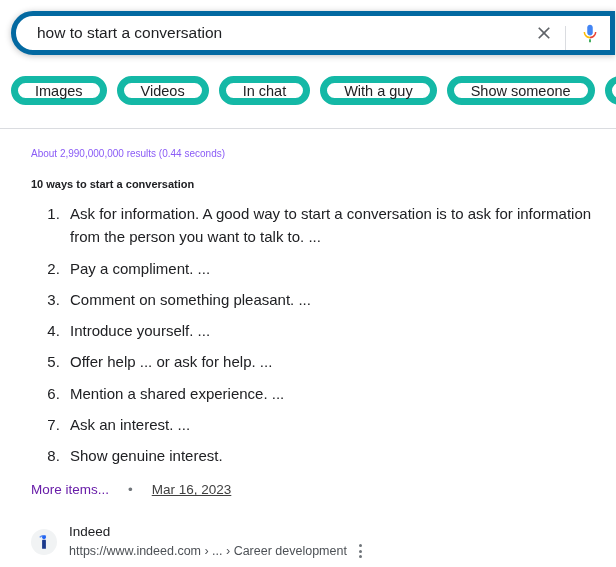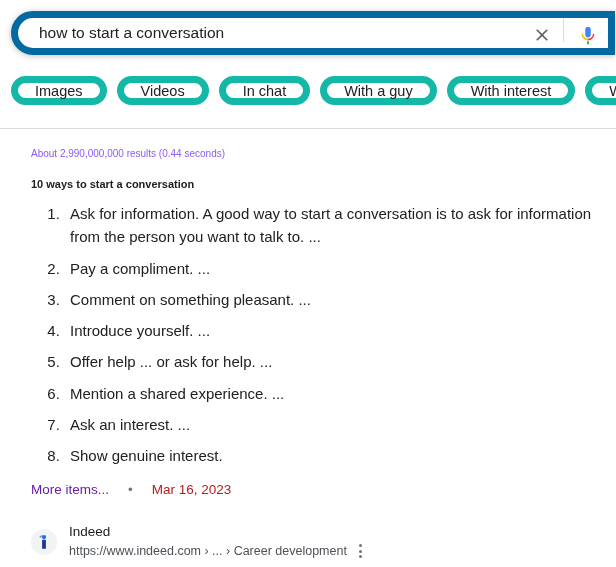--- a/index.html
+++ b/index.html
@@ -16,25 +16,25 @@
     position: relative;
     height: 62px;
   }
   .search-box {
     position: absolute;
     left: 11px;
     top: 11px;
     width: 604px;
     height: 44px;
     background: #fff;
-    border: 7px solid #0369a1;
+    border: 5px solid #0369a1;
     border-radius: 24px 0 0 24px;
     box-shadow: 0 1px 6px rgba(32,33,36,.28);
     display: flex;
-    align-items: flex-start;
+    align-items: flex-end;
   }
   .search-input {
     flex: 1;
     border: none;
     outline: none;
     background: transparent;
     font-family: "Liberation Sans", sans-serif;
     font-size: 15.5px;
     color: #202124;
     padding: 0 10px 0 21px;
@@ -130,21 +130,21 @@
     font-size: 13.5px;
     display: flex;
     align-items: center;
     gap: 19px;
   }
   .more-link {
     color: #681da8;
     cursor: pointer;
   }
   .more-sep { color: #70757a; }
-  .more-date { color: #b91c1c; }
+  .more-date { color: #404040; text-decoration: underline; }
 
   
   .source-block {
     display: flex;
     align-items: center;
     padding: 26px 0 0 20px;
     gap: 12px;
   }
   .favicon {
     width: 26px;
@@ -218,21 +218,21 @@
     <div class="chip">
         <span>Videos</span>
       </div>
     <div class="chip">
         <span>In chat</span>
       </div>
     <div class="chip">
         <span>With a guy</span>
       </div>
     <div class="chip">
-        <span>With interest</span>
+        <span>Show someone</span>
       </div>
     <div class="chip">
         <span>With a girl</span>
       </div>
 
   </div>
 </div>
 <div class="divider-line"></div>
 
 <div class="results">

